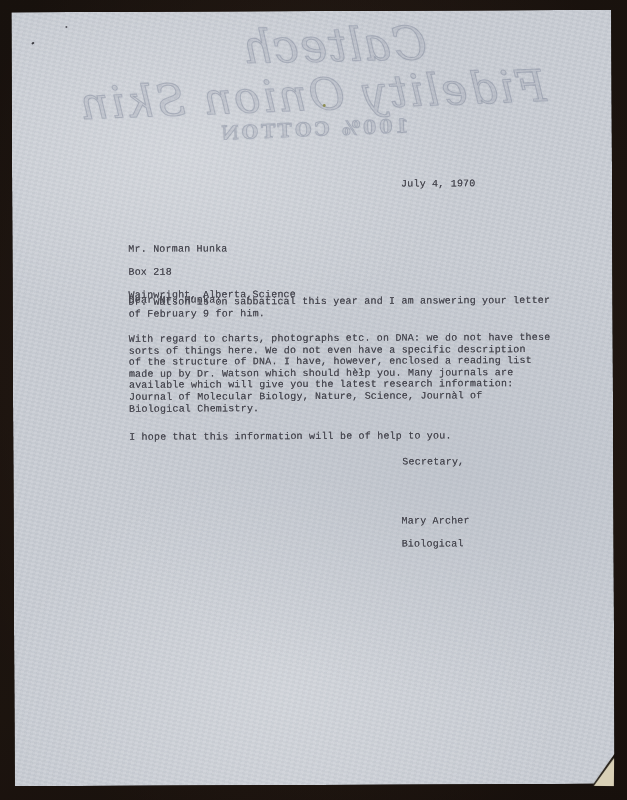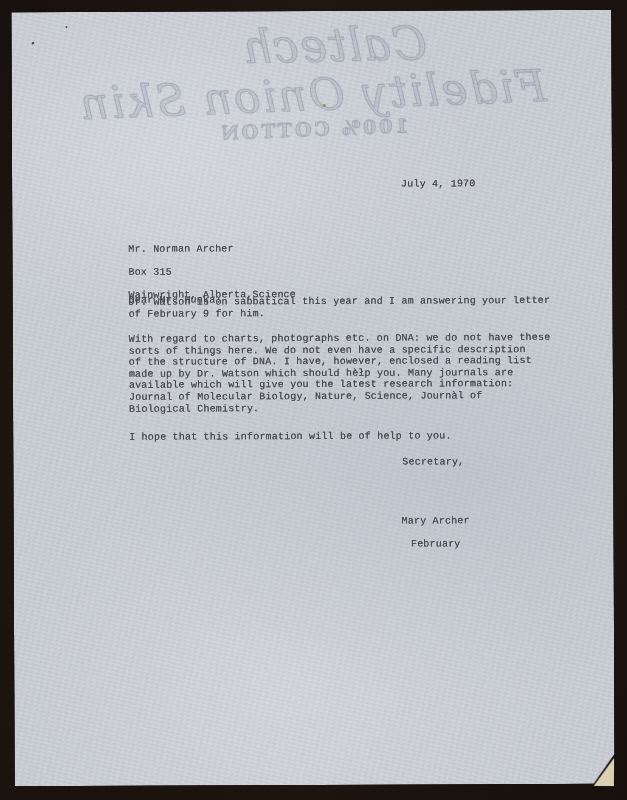--- a/index.html
+++ b/index.html
@@ -73,21 +73,21 @@
     white-space: pre-line;
     letter-spacing: 0.02em;
   }
   .date-line      { left: 389px; top: 168px; }
   .recipient      { left: 116px; top: 220px; }
   .salutation     { left: 116px; top: 267px; margin-top: 16px; }
   .para-1         { left: 116px; top: 285px; }
   .para-2         { left: 116px; top: 322px; }
   .para-3         { left: 116px; top: 420px; }
   .closing        { left: 389px; top: 446px; }
-  .signature      { left: 388px; top: 493px; text-align: center; }
+  .signature      { left: 388px; top: 493px; }
   
   .speck { position: absolute; border-radius: 50%; }
   .speck-1 { left: 20px;  top: 30px;  width: 3px; height: 2px; background: #3a3a40; transform: rotate(-30deg); }
   .speck-2 { left: 54px;  top: 14px;  width: 2px; height: 2px; background: #55555c; }
   .speck-3 { left: 311px; top: 93px;  width: 3px; height: 3px; background: #8d8d52; }
   
   .fold {
     position: absolute;
     right: 13px; bottom: 14px;
     width: 0; height: 0;
@@ -105,43 +105,43 @@
 
     <div class="watermark">
       <div class="wm-script">Caltech</div>
       <div class="wm-main">Fidelity Onion Skin</div>
       <div class="wm-sub">100% COTTON</div>
     </div>
 
     <div class="tw date-line">July 4, 1970</div>
 
     <div class="tw recipient">
-      <div>Mr. Norman Archer</div>
-      <div>Box 315</div>
+      <div>Mr. Norman Hunka</div>
+      <div>Box 218</div>
       <div>Wainwright, Alberta,Science</div>
     </div>
 
     <div class="tw salutation">Dear Mr. Hunka:</div>
 
     <div class="tw para-1">Dr. Watson is on sabbatical this year and I am answering your letter
 of February 9 for him.</div>
     <div class="tw para-2">With regard to charts, photographs etc. on DNA: we do not have these
 sorts of things here. We do not even have a specific description
 of the structure of DNA. I have, however, enclosed a reading list
 made up by Dr. Watson which should hèłp you. Many journals are
 available which will give you the latest research information:
 Journal of Molecular Biology, Nature, Science, Journàl of
 Biological Chemistry.</div>
     <div class="tw para-3">I hope that this information will be of help to you.</div>
 
     <div class="tw closing">Secretary,</div>
 
     <div class="tw signature">
       <div>Mary Archer</div>
-      <div>February</div>
+      <div>Biological</div>
     </div>
 
     <div class="speck speck-1"></div>
     <div class="speck speck-2"></div>
     <div class="speck speck-3"></div>
   </div>
 
   <div class="fold"></div>
 </div>
 

